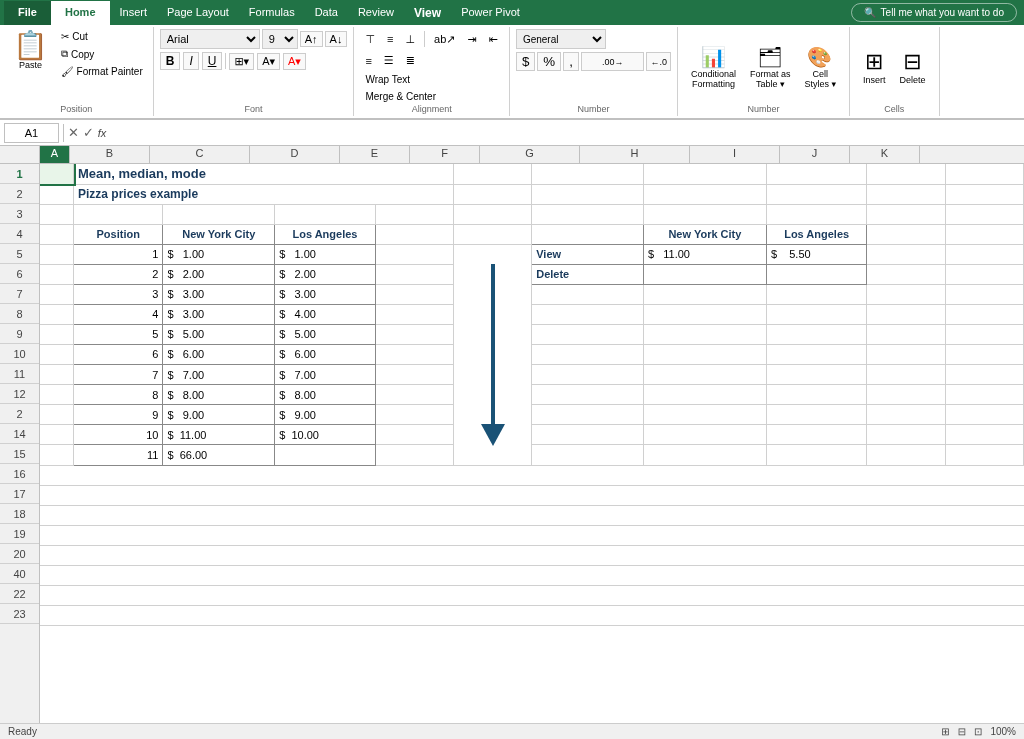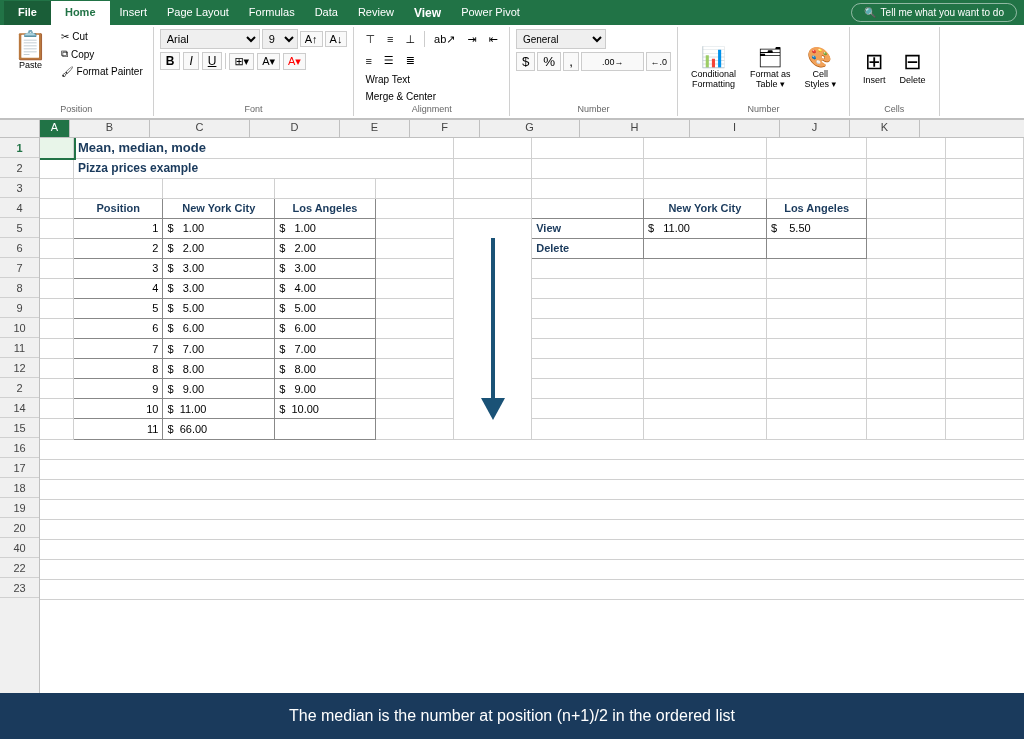--- a/index.html
+++ b/index.html
@@ -148,20 +148,28 @@
         <div style="display:flex; flex-direction:column; align-items:center; cursor:pointer; padding:2px 4px; font-size:9px; border:1px solid transparent; border-radius:2px;">
           <span style="font-size:22px;">⊟</span>
           <span>Delete</span>
         </div>
       </div>
       <div style="font-size:9px; color:#666; text-align:center;">Cells</div>
     </div>
 
   </div>
 
+  <div style="display:flex; align-items:center; background:white; border-bottom:1px solid #c0c0c0; padding:2px 4px; gap:4px; height:26px;">
+    <input type="text" value="A1" style="border: 1px solid rgb(192, 192, 192); padding: 1px 4px; font-size: 11px; text-align: center; width: 55px; height: 20px;">
+    <div style="width:1px; height:18px; background:#c0c0c0;"></div>
+    <span style="cursor:pointer; color:#666; font-size:13px;">✕</span>
+    <span style="cursor:pointer; color:#666; font-size:13px;">✓</span>
+    <span style="font-style:italic; color:#444; font-size:11px;">fx</span>
+    <input type="text" style="flex: 1 1 0%; border: none; outline: none; font-size: 11px; height: 20px;">
+  </div>
 
   <div style="display:flex; flex-direction:column; flex:1; background:white; overflow:hidden;">
 
     <div style="display:flex; background:#f0f0f0; border-bottom:1px solid #c0c0c0; min-height:18px;">
       <div style="width:40px; min-width:40px; border-right:1px solid #c0c0c0; background:#f0f0f0;"></div>
 
       <div style="width:30px; text-align:center; font-size:11px; color:#444; border-right:1px solid #c0c0c0; padding:1px; background:#217346; color:white;">A</div>
 
       <div style="width:80px; text-align:center; font-size:11px; color:#444; border-right:1px solid #c0c0c0; padding:1px;">B</div>
 
@@ -465,15 +473,14 @@
   <div style="background:#f0f0f0; border-top:1px solid #ccc; padding:2px 8px; font-size:10px; color:#444; display:flex; justify-content:space-between;">
     <span>Ready</span>
     <div style="display:flex; gap:8px; align-items:center;">
       <span style="cursor:pointer;">⊞</span>
       <span style="cursor:pointer;">⊟</span>
       <span style="cursor:pointer;">⊡</span>
       <span>100%</span>
     </div>
   </div>
 
-  <div style="background:#1a3a5c; color:white; padding:14px 20px; font-size:16px; font-weight:500; text-align:center; position:absolute; bottom:0; left:0; right:0;">The median is the number at position (n+1)/2 in the ordered list</div>
 
 </div>
 
 </body></html>

